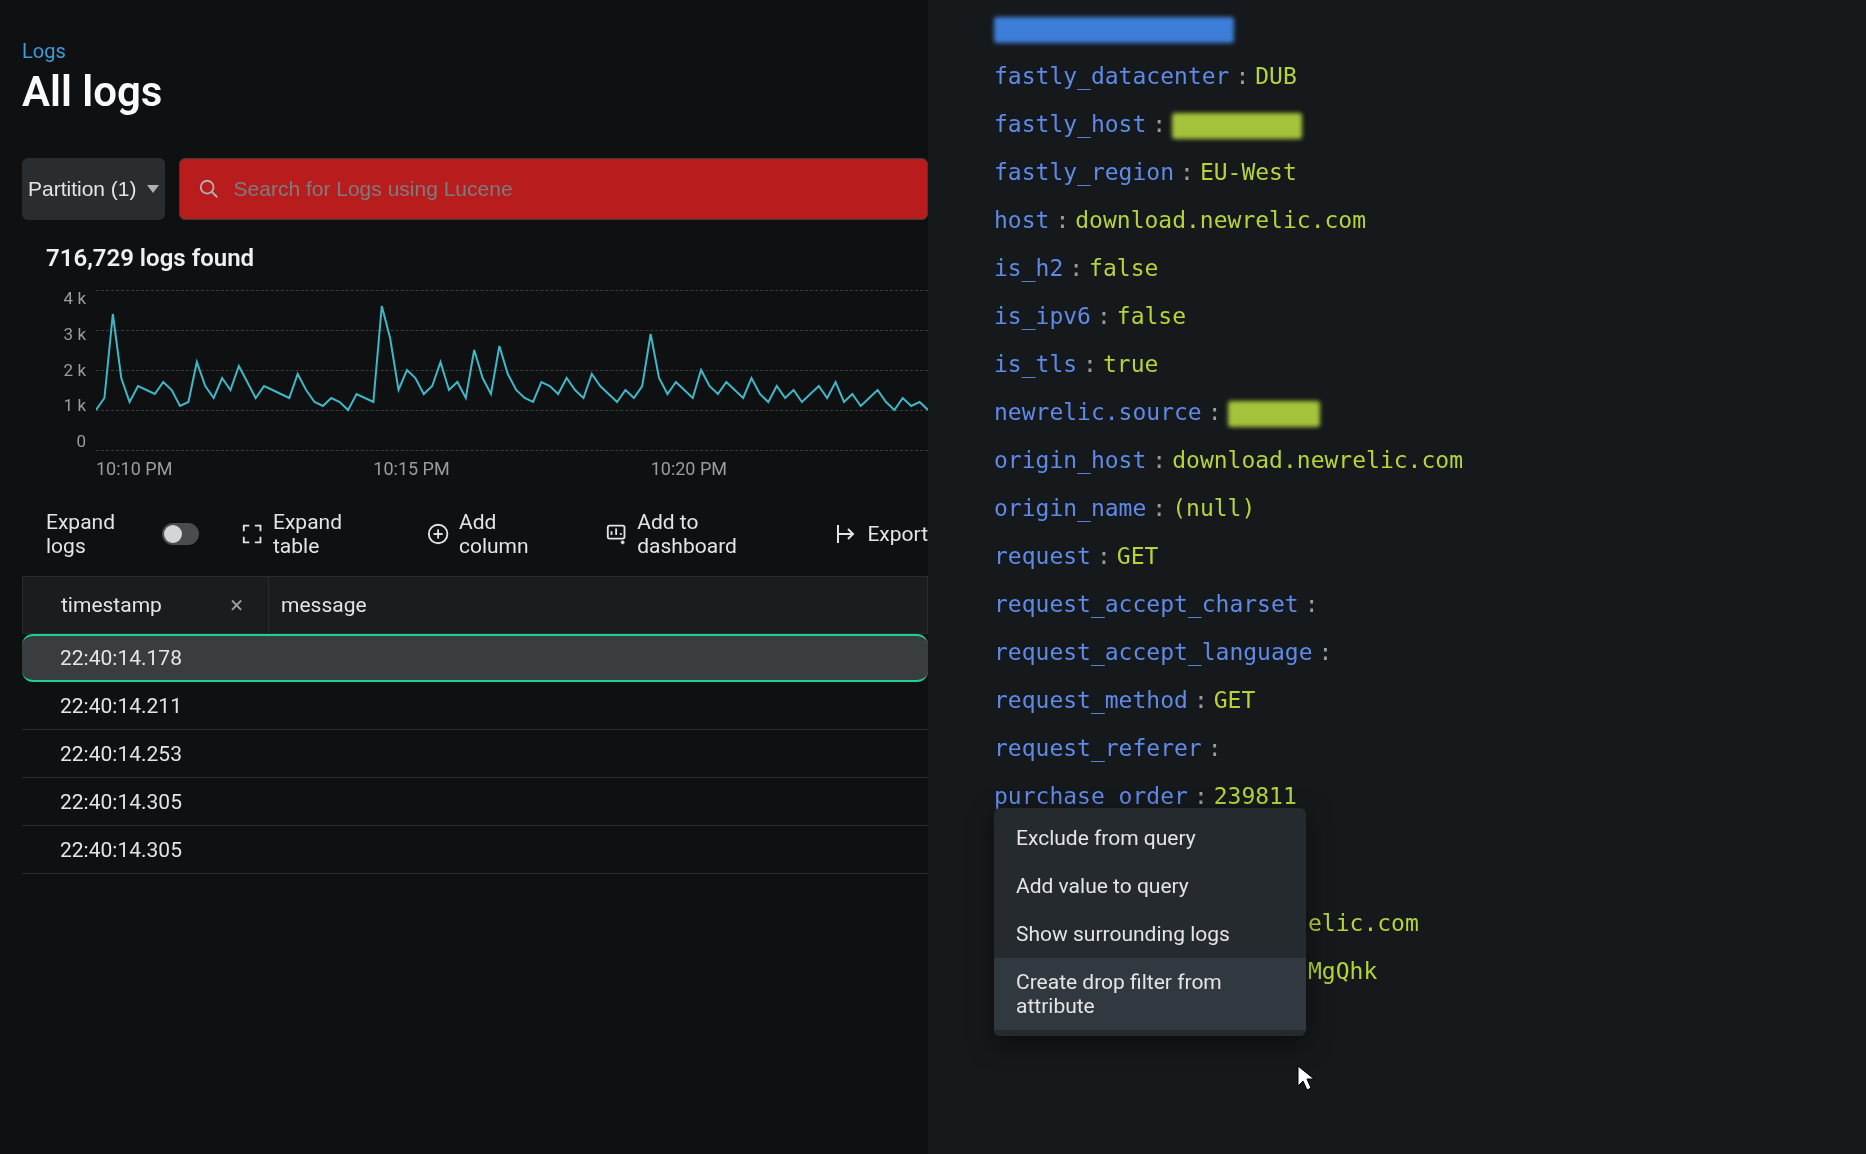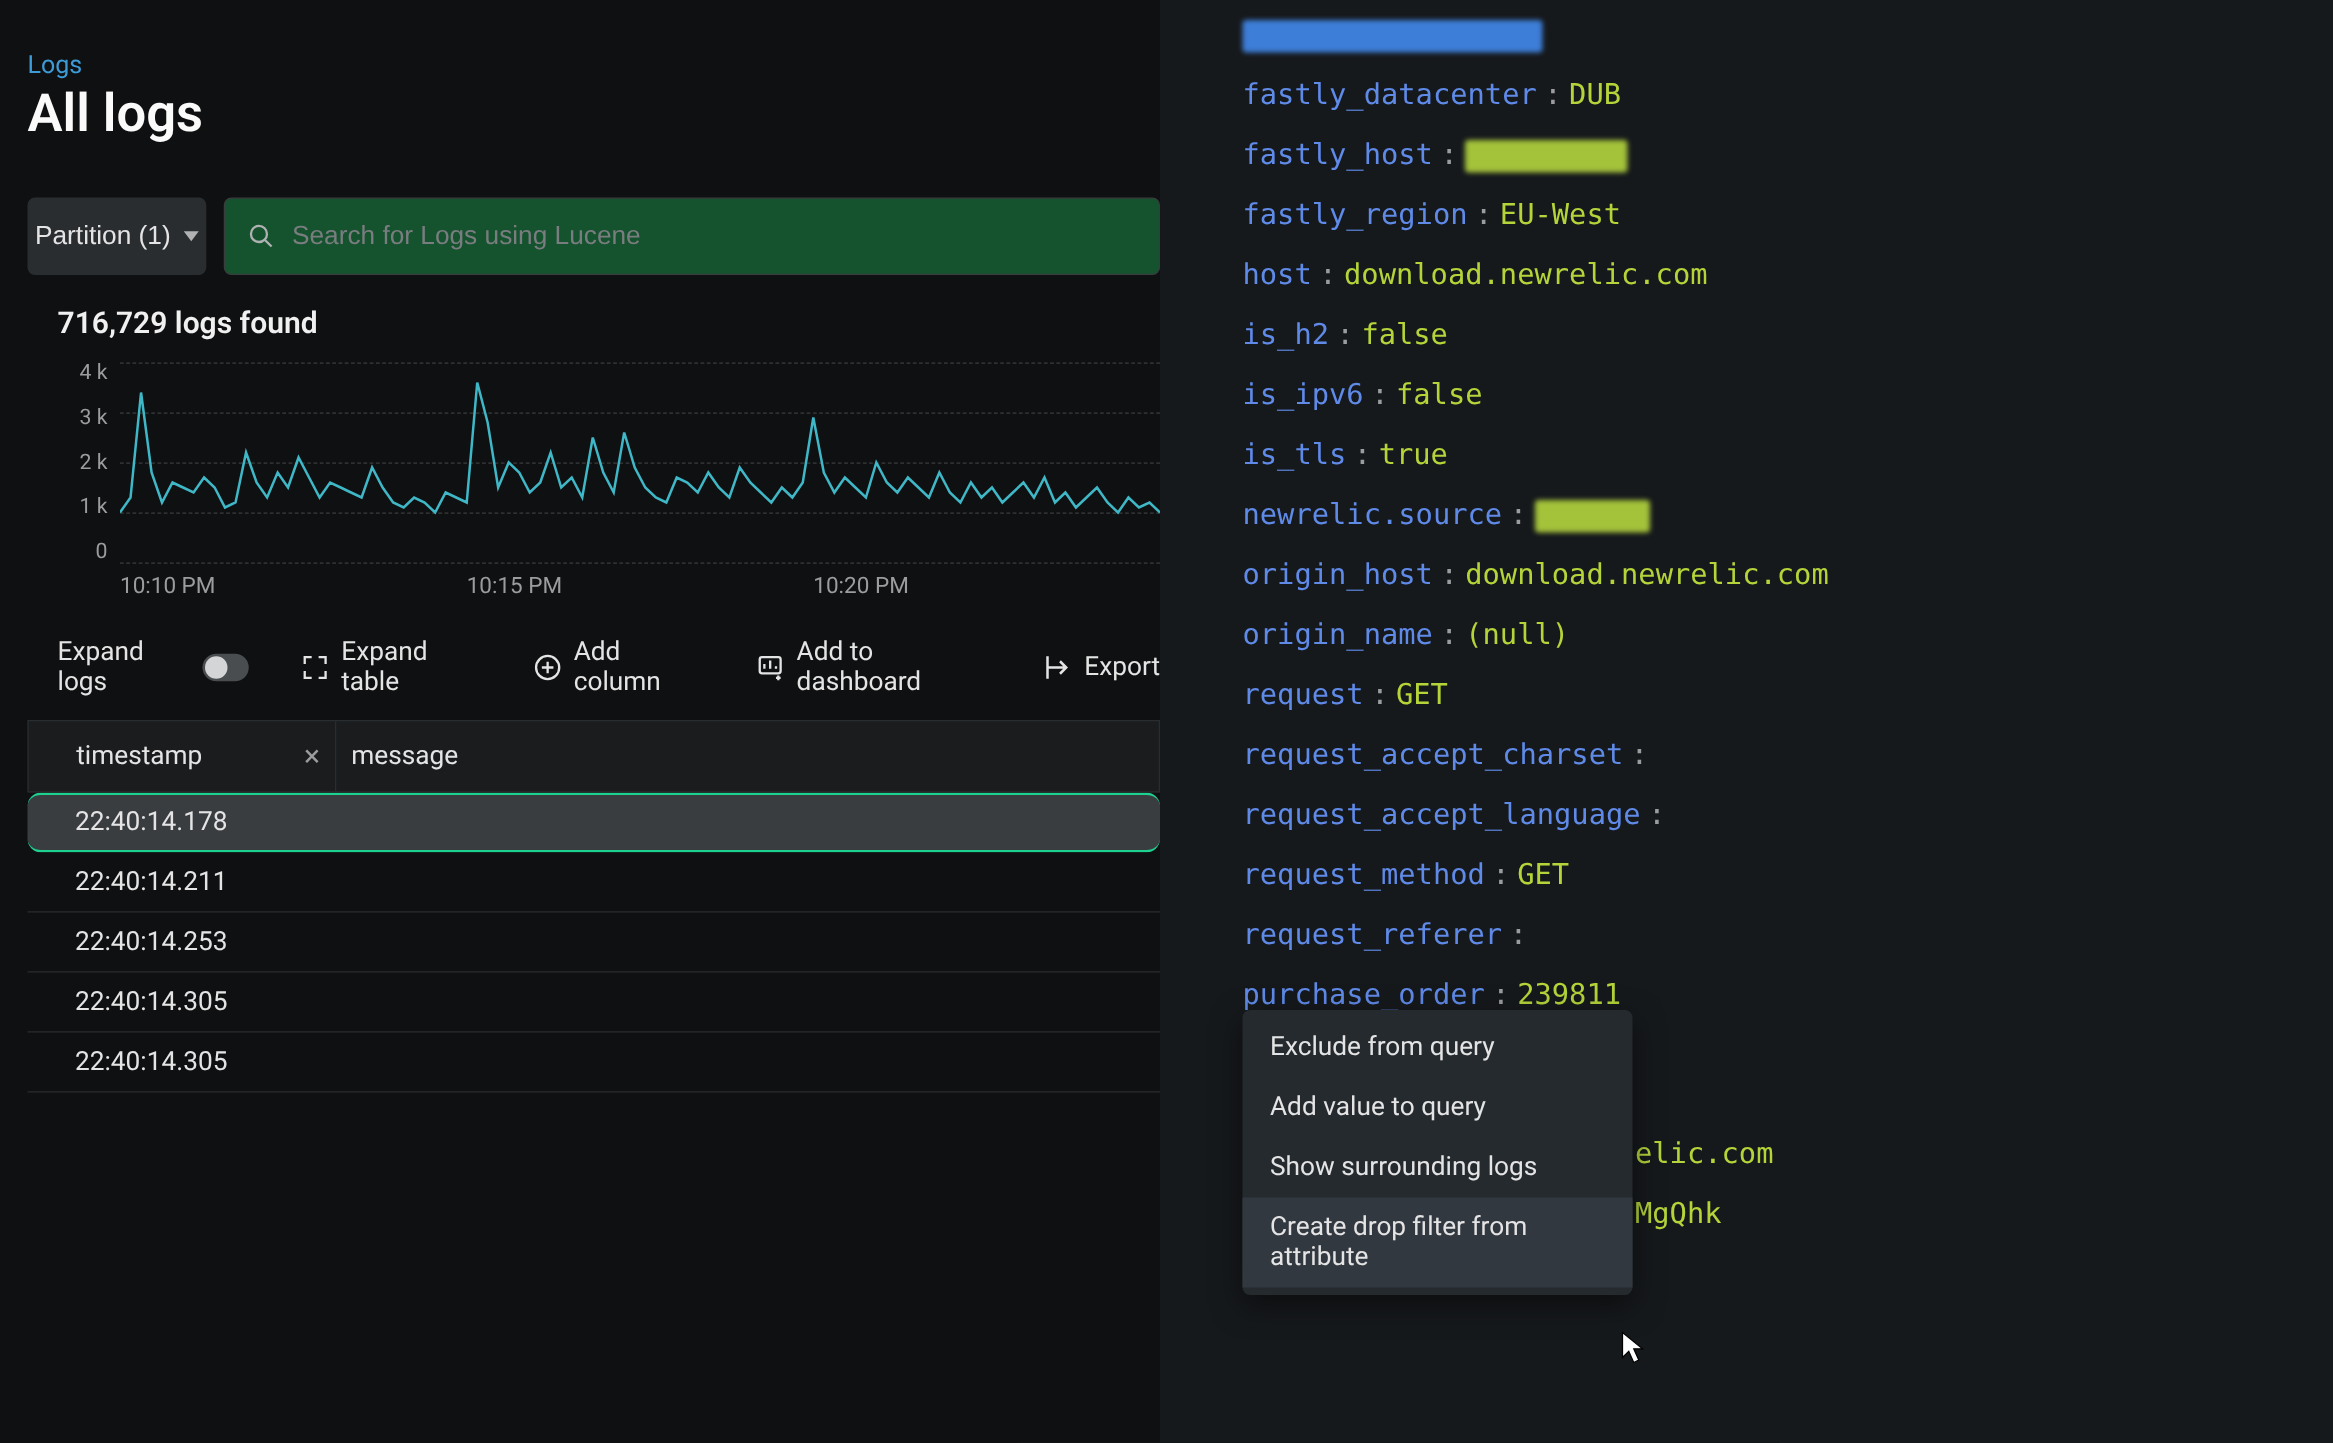--- a/index.html
+++ b/index.html
@@ -50,21 +50,21 @@
     cursor: pointer;
   }
   .chevron-down {
     width: 0; height: 0;
     border-left: 6px solid transparent;
     border-right: 6px solid transparent;
     border-top: 8px solid #b0b1b3;
   }
   .search-wrap {
     flex: 1;
-    background: #14532d;
+    background: #b91c1c;
     border: 1px solid #3a3d40;
     border-radius: 6px;
     height: 62px;
     display: flex;
     align-items: center;
     padding: 0 18px;
     gap: 14px;
   }
   .search-icon-svg { width: 22px; height: 22px; stroke: #b0b1b3; fill: none; stroke-width: 2;}
   .search-input {
@@ -159,21 +159,21 @@
     align-items: center;
     font-size: 21px;
     color: #e4e4e5;
   }
   .th-timestamp {
     width: 246px;
     padding-left: 38px;
     display: flex;
     align-items: center;
     justify-content: space-between;
-    padding-right: 12px;
+    padding-right: 25px;
     border-right: 1px solid #2a2d30;
     height: 100%;
   }
   .th-message { padding-left: 12px; }
   .close-x { font-size: 24px; color: #9a9c9e; cursor: pointer; }
   .table-body .row {
     height: 48px;
     display: flex;
     align-items: center;
     padding-left: 38px;

